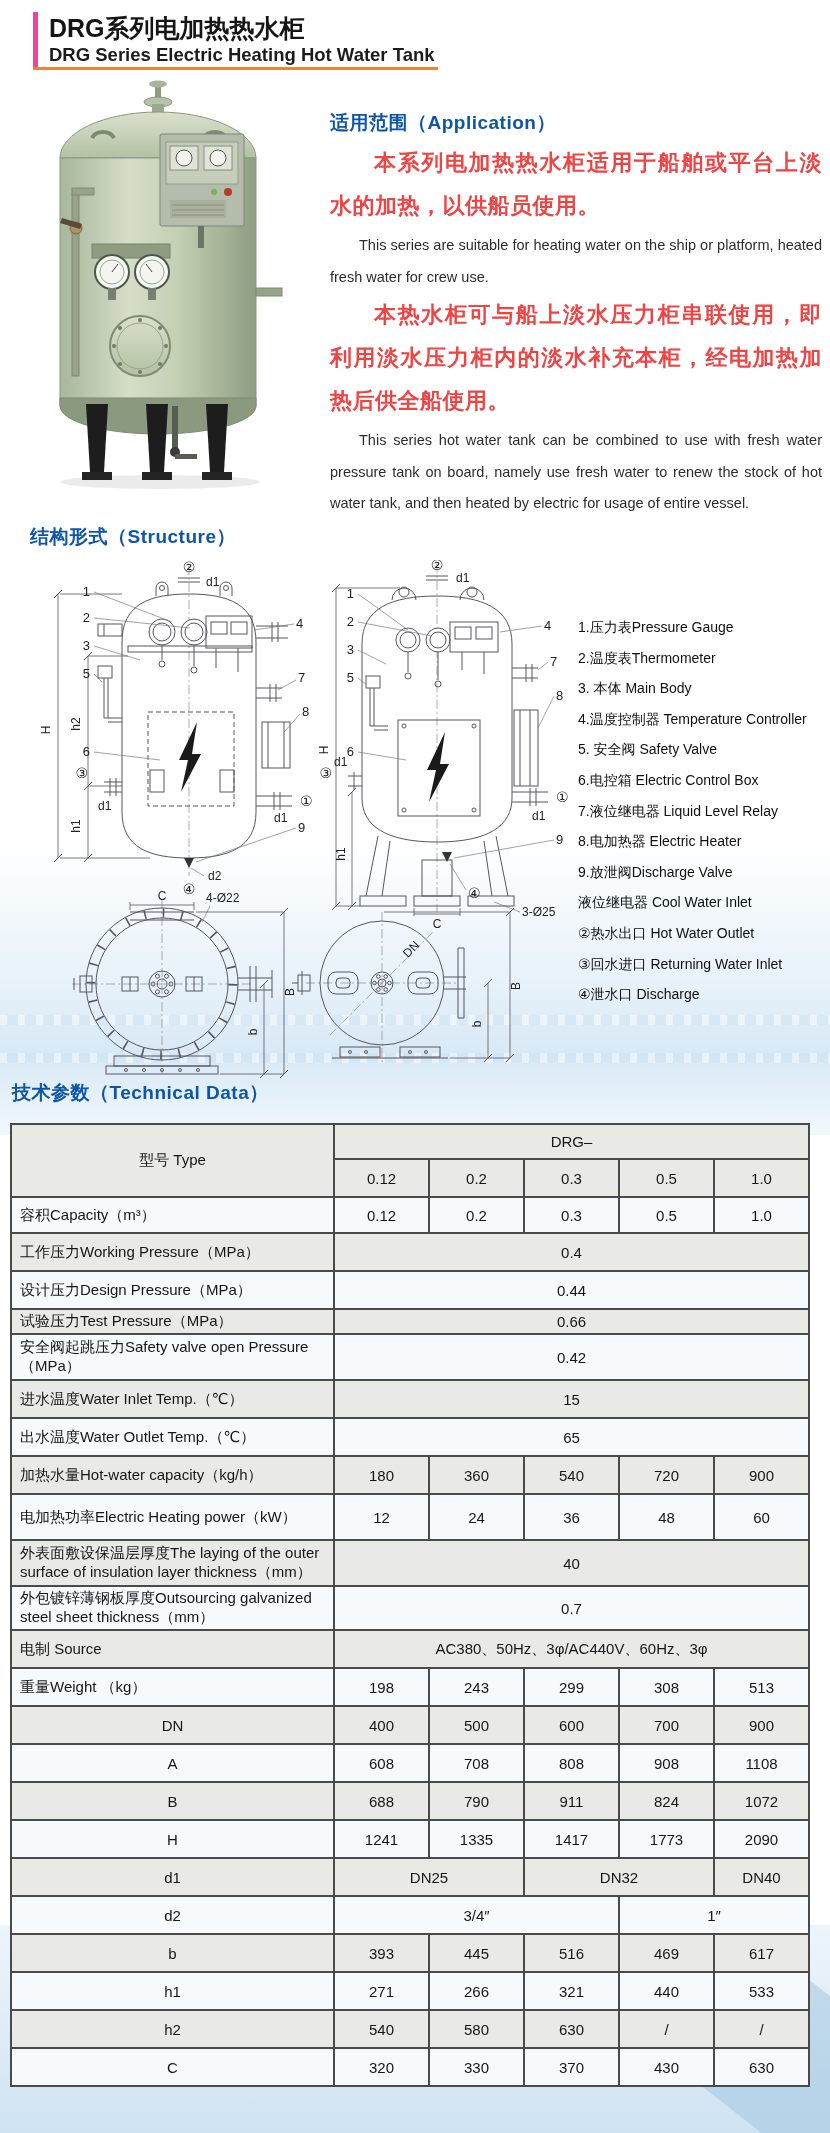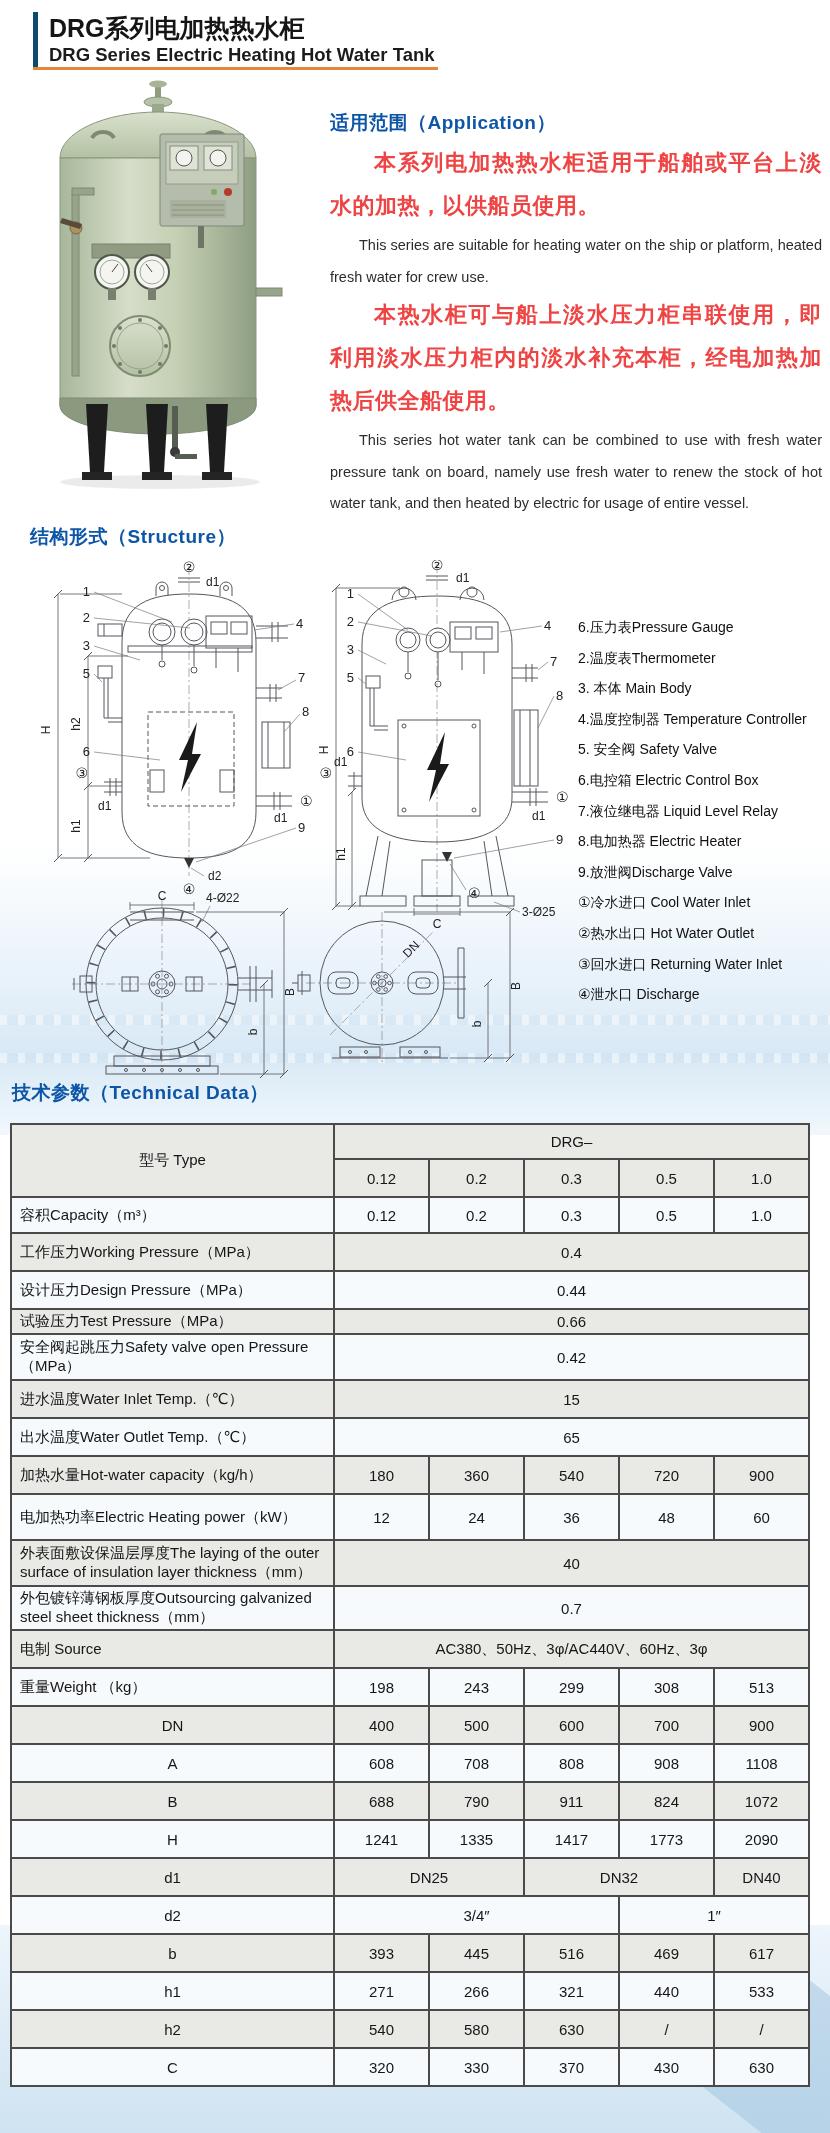--- a/index.html
+++ b/index.html
@@ -8,21 +8,21 @@
   
   .bg-band1{position:absolute;left:0;top:845px;width:830px;height:290px;
     background:linear-gradient(180deg,rgba(227,239,249,0) 0%,rgba(214,232,246,.55) 45%,rgba(203,225,242,.75) 72%,rgba(224,239,250,.45) 100%);}
   .bg-band1 .winrow{position:absolute;left:0;width:830px;height:10px;opacity:.45;
     background:repeating-linear-gradient(90deg,rgba(255,255,255,.9) 0 7px,rgba(170,200,225,.25) 7px 18px);}
   .bg-band2{position:absolute;left:0;top:1925px;width:830px;height:208px;
     background:linear-gradient(180deg,rgba(236,244,251,.9),#cfe3f2);}
   .bg-hull{position:absolute;left:690px;top:1985px;width:200px;height:150px;background:rgba(150,190,220,.45);
     transform:rotate(38deg);}
   
-  .header-block{position:absolute;left:33px;top:12px;width:410px;border-left:5px solid #0c4a6e;padding:2px 0 4px 11px;}
+  .header-block{position:absolute;left:33px;top:12px;width:410px;border-left:5px solid #ec4899;padding:2px 0 4px 11px;}
   .title-zh{font-size:25px;font-weight:bold;line-height:1.15;color:#151515;}
   .title-en{font-size:18.5px;font-weight:bold;line-height:1.25;color:#1b1b1b;}
   .title-underline{position:absolute;left:33px;top:67px;width:405px;height:3px;background:#e2873c;}
   
   .photo{position:absolute;left:42px;top:76px;width:268px;height:414px;}
   
   .sec{position:absolute;left:330px;width:492px;}
   .sec-heading{font-size:19px;font-weight:bold;color:#0d55a6;letter-spacing:.5px;}
   .p-zh{font-size:22px;font-weight:600;color:#ef4444;line-height:1.95;text-indent:2em;
         letter-spacing:.5px;margin:6px 0 0 0;text-align:justify;}
@@ -470,30 +470,30 @@
         <line class="tick" x1="496" y1="502" x2="504" y2="494"></line>
       <text class="dtext" transform="rotate(-90 510,426)" x="510" y="426" text-anchor="middle">B</text>
       <line class="dim" x1="478" y1="423" x2="478" y2="498"></line>
       <line class="tick" x1="474" y1="427" x2="482" y2="419"></line>
         <line class="tick" x1="474" y1="502" x2="482" y2="494"></line>
       <text class="dtext" transform="rotate(-90 471,464)" x="471" y="464" text-anchor="middle">b</text>
     </g>
   </svg>
 
   <div class="parts-list" id="parts-list">
-      <div class="part-item">6.压力表Pressure Gauge</div>
+      <div class="part-item">1.压力表Pressure Gauge</div>
       <div class="part-item">2.温度表Thermometer</div>
       <div class="part-item">3. 本体 Main Body</div>
       <div class="part-item">4.温度控制器 Temperature Controller</div>
       <div class="part-item">5. 安全阀 Safety Valve</div>
       <div class="part-item">6.电控箱 Electric Control Box</div>
       <div class="part-item">7.液位继电器 Liquid Level Relay</div>
       <div class="part-item">8.电加热器 Electric Heater</div>
       <div class="part-item">9.放泄阀Discharge Valve</div>
-      <div class="part-item">①冷水进口 Cool Water Inlet</div>
+      <div class="part-item">液位继电器 Cool Water Inlet</div>
       <div class="part-item">②热水出口 Hot Water Outlet</div>
       <div class="part-item">③回水进口 Returning Water Inlet</div>
       <div class="part-item">④泄水口 Discharge</div>
     </div>
 
   <div class="tech-heading">技术参数（Technical Data）</div>
   <table class="tech" id="tech-table">
     <colgroup>
       <col style="width:323px">
         <col style="width:95px">

